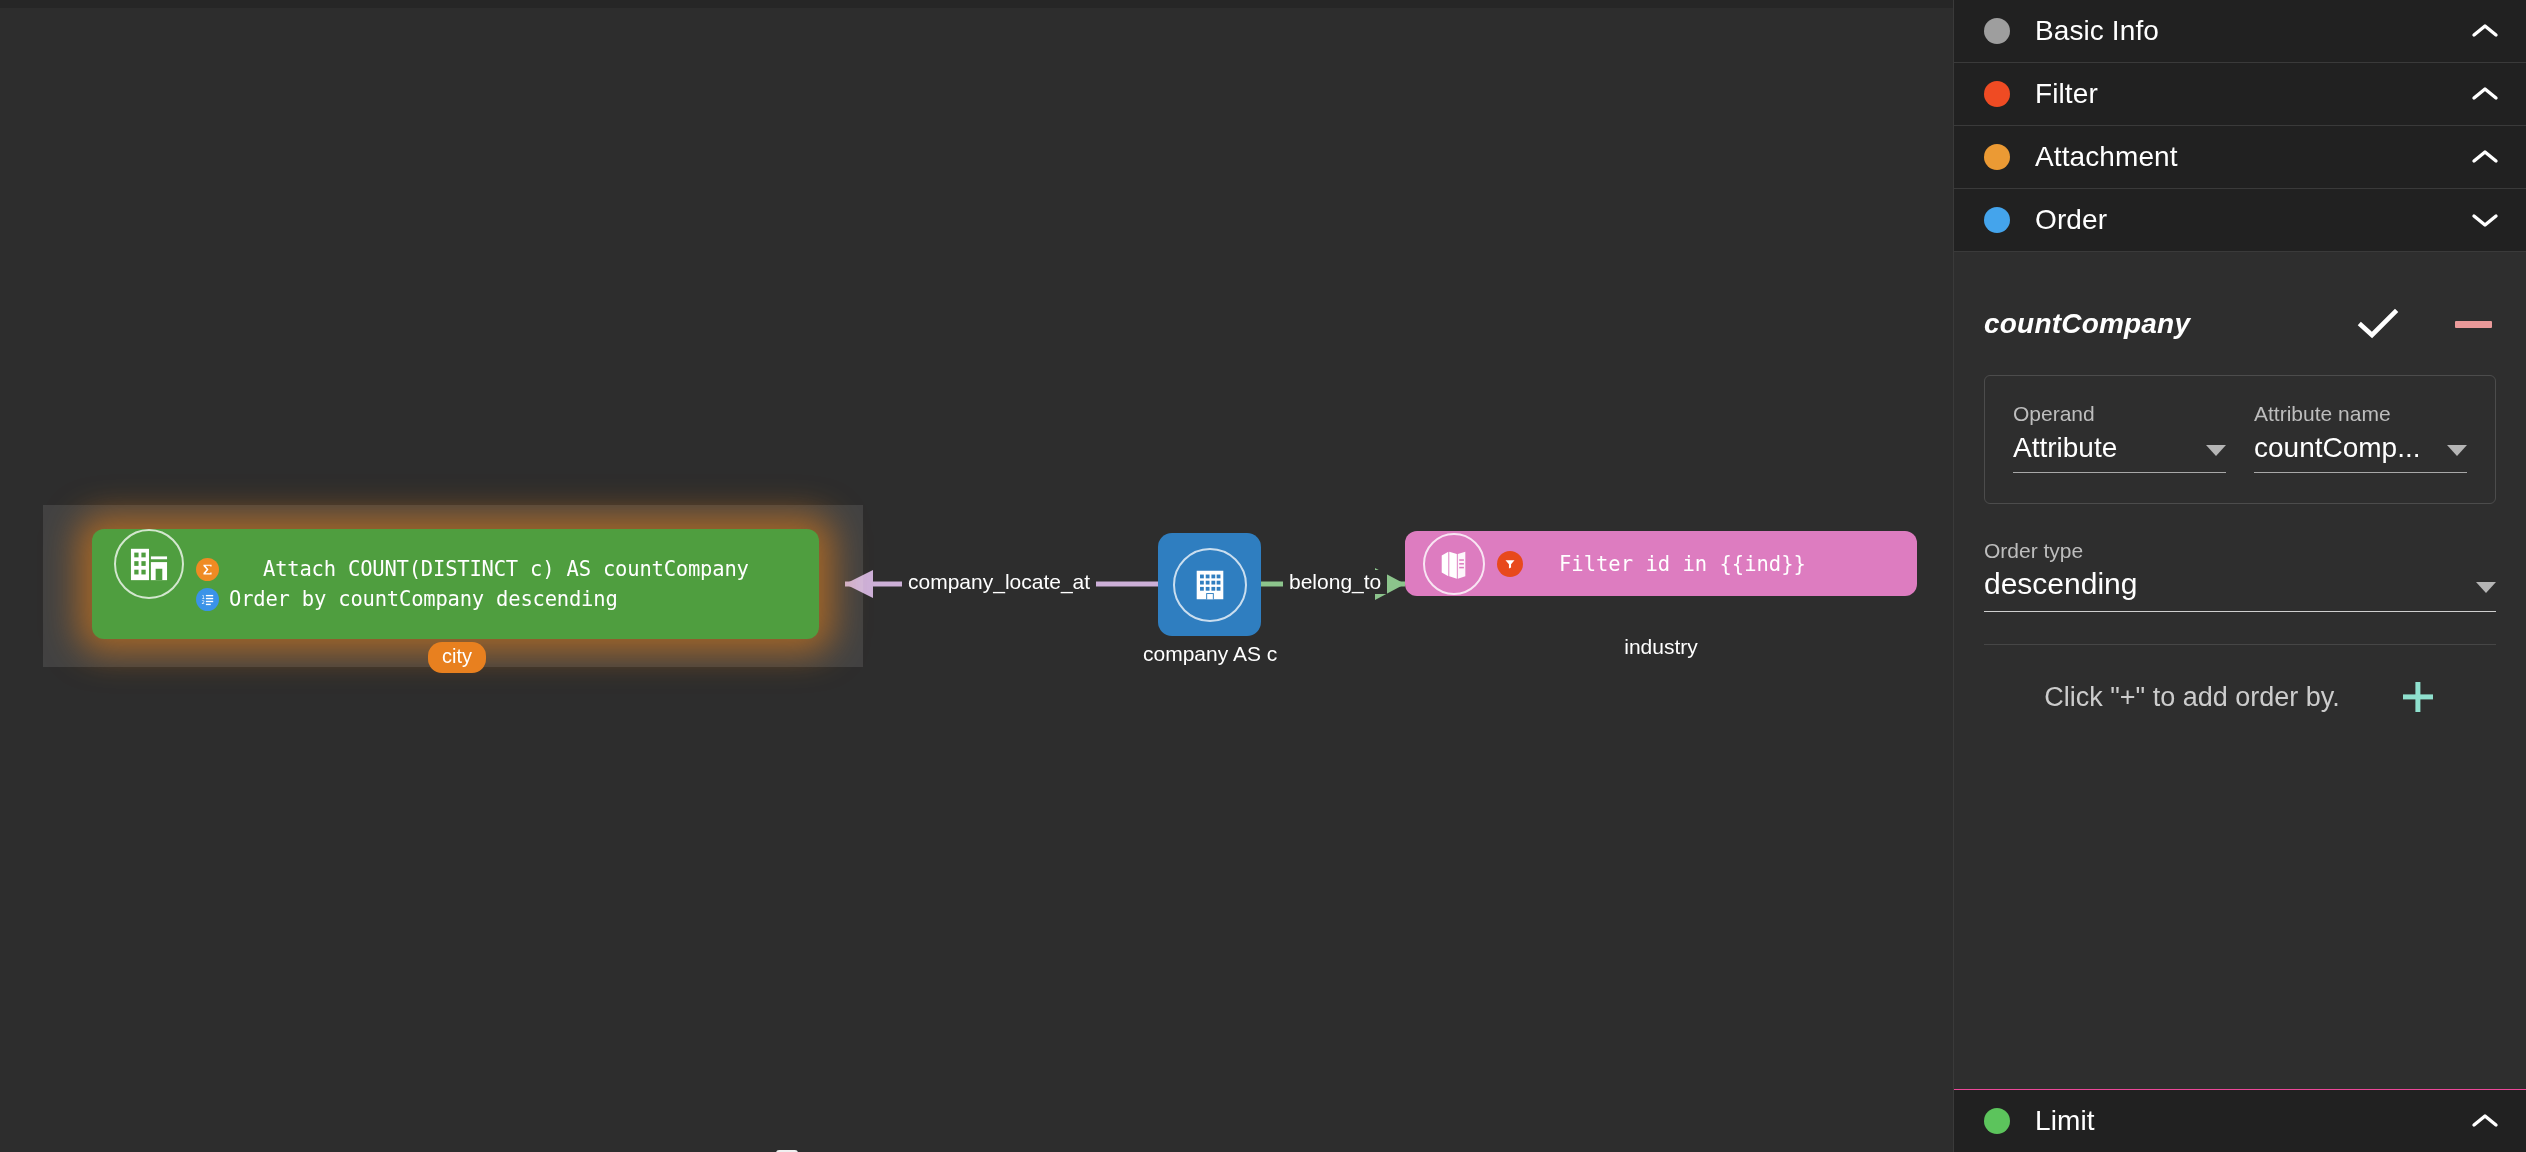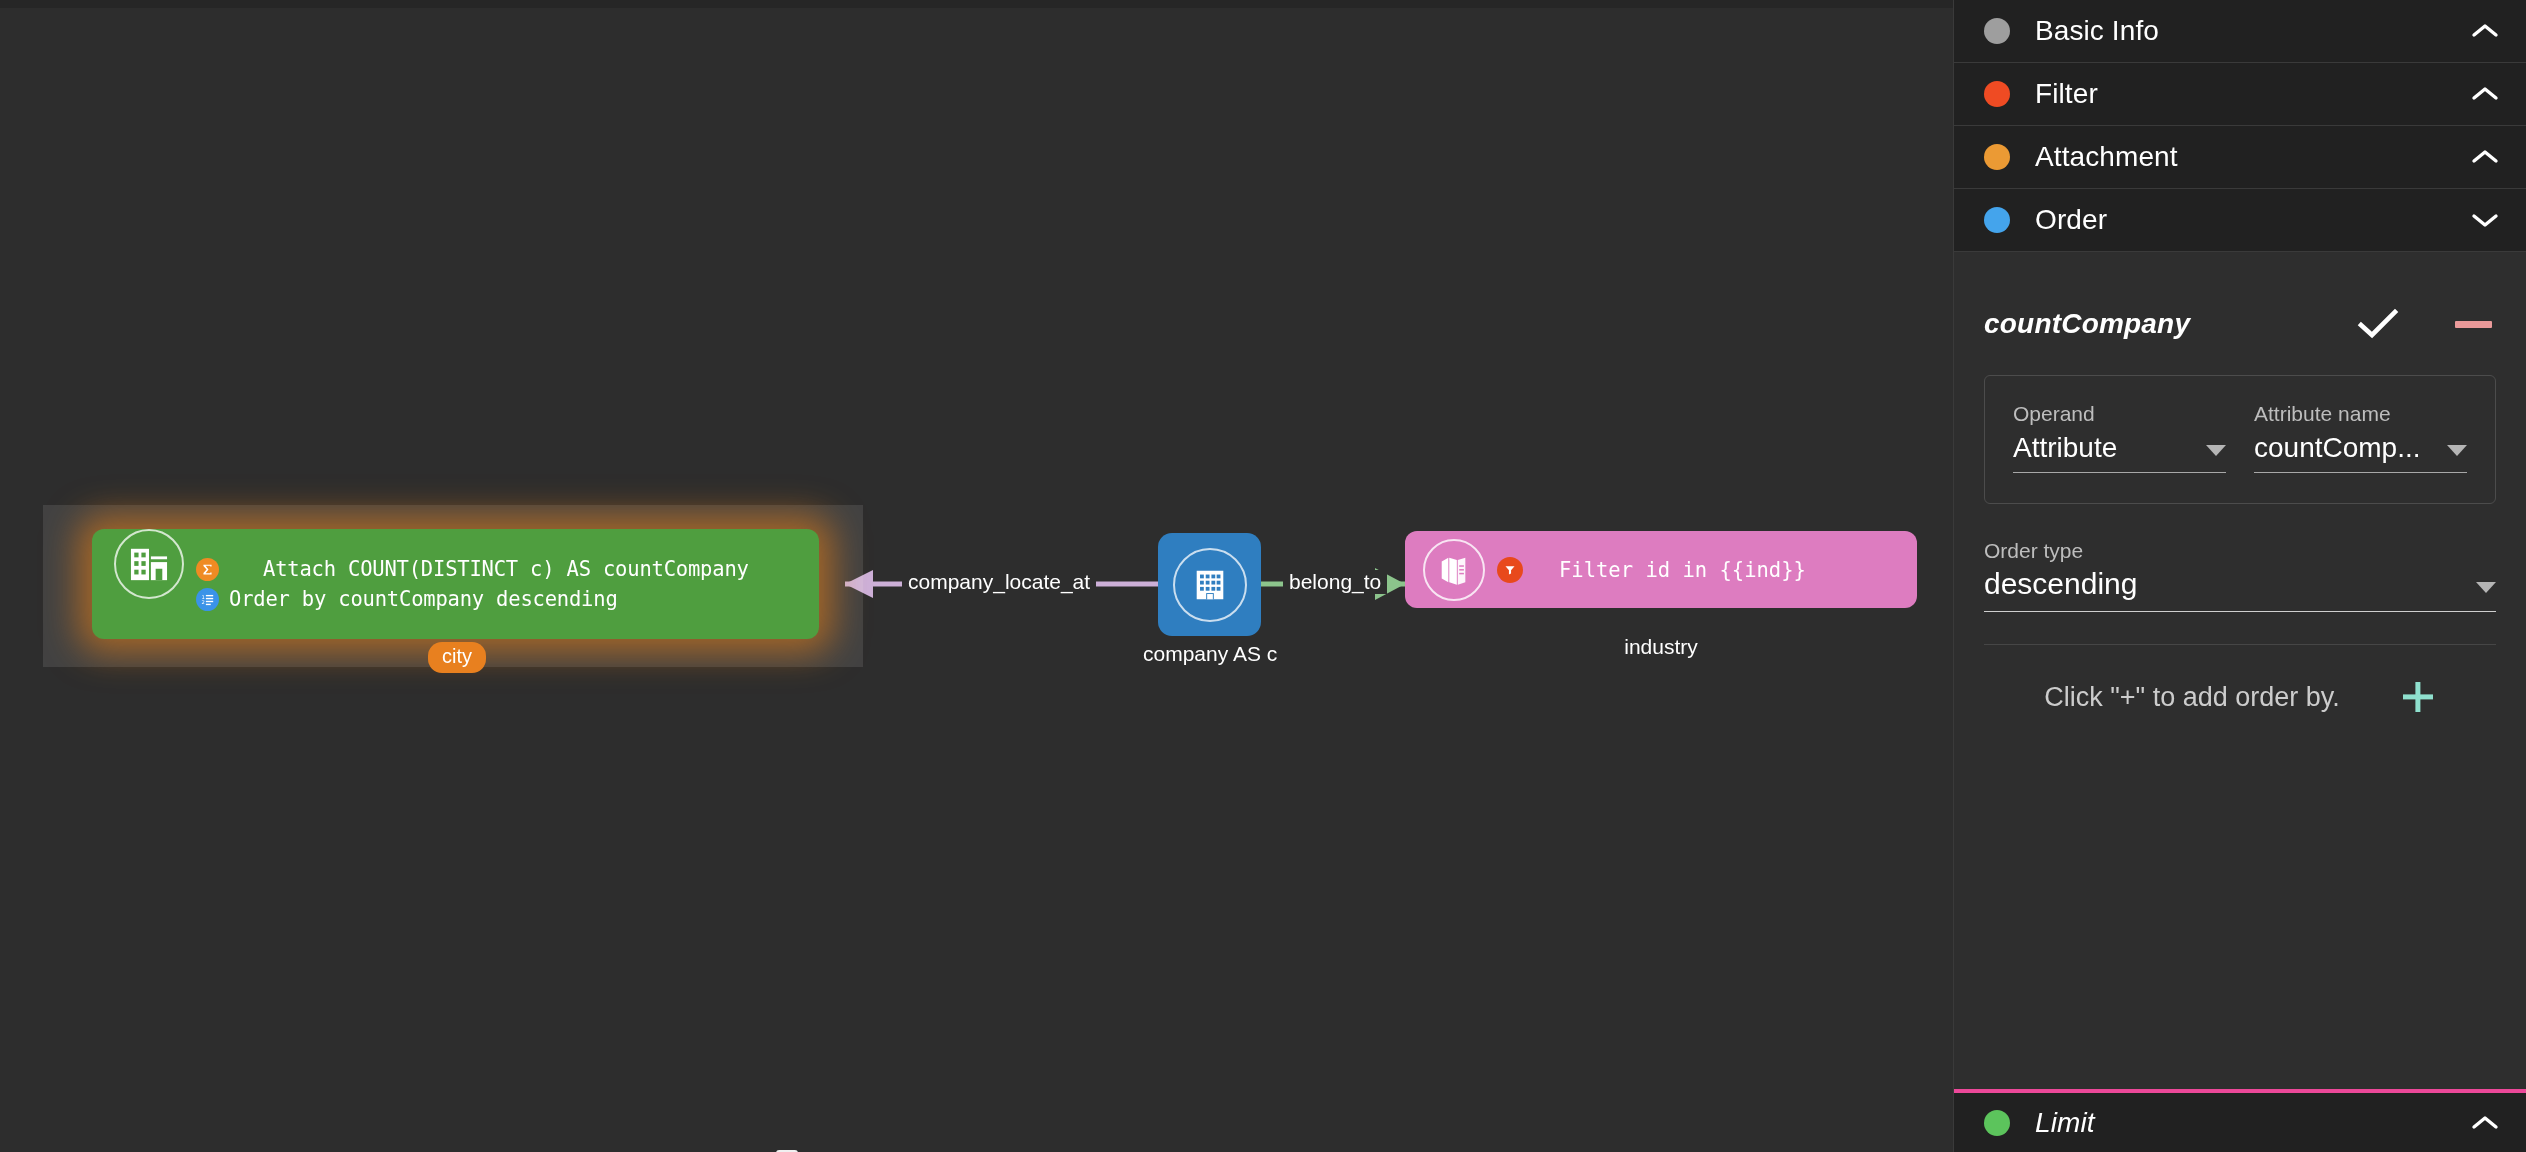--- a/index.html
+++ b/index.html
@@ -91,21 +91,21 @@
   }
   .node-company-label {
     position: absolute; left: 1143px; top: 634px;
     width: 135px; text-align: left;
     color: #ffffff; font-size: 21px; white-space: nowrap;
   }
 
   
   .node-industry {
     position: absolute; left: 1405px; top: 523px;
-    width: 512px; height: 77px;
+    width: 512px; height: 65px;
     background: #dd7cc0; border-radius: 12px;
     display: flex; align-items: center;
   }
   .node-industry-circle {
     width: 62px; height: 62px; margin-left: 18px; flex: none;
     border-radius: 50%; border: 2px solid rgba(255,255,255,0.8);
     display: flex; align-items: center; justify-content: center;
   }
   .badge-filter {
     width: 26px; height: 26px; border-radius: 50%; background: #e8491c;
@@ -415,21 +415,21 @@
       <div class="add-row">
         <span class="add-text">Click "+" to add order by.</span>
         <svg class="plus-icon" viewBox="0 0 36 36">
           <rect x="15.4" y="3" width="5" height="30" fill="#8fe0ce"></rect>
           <rect x="3" y="15.4" width="30" height="5" fill="#8fe0ce"></rect>
         </svg>
       </div>
     </div>
 
     <div class="panel-footer">
-      <div class="panel-section-header" style="border-top:4px solid #ec4899;border-bottom:none;font-style:italic;">
+      <div class="panel-section-header" style="border-top:1px solid #ec4899;border-bottom:none;">
         <span class="section-dot" style="background:#5cc45c"></span>
         <span class="section-title">Limit</span>
         <svg class="chev" viewBox="0 0 28 16">
           <path d="M3 12 L14 3 L25 12" stroke="#fff" stroke-width="3.4" fill="none" stroke-linecap="round" stroke-linejoin="round"></path>
         </svg>
       </div>
     </div>
   </div>
 </div>
 

